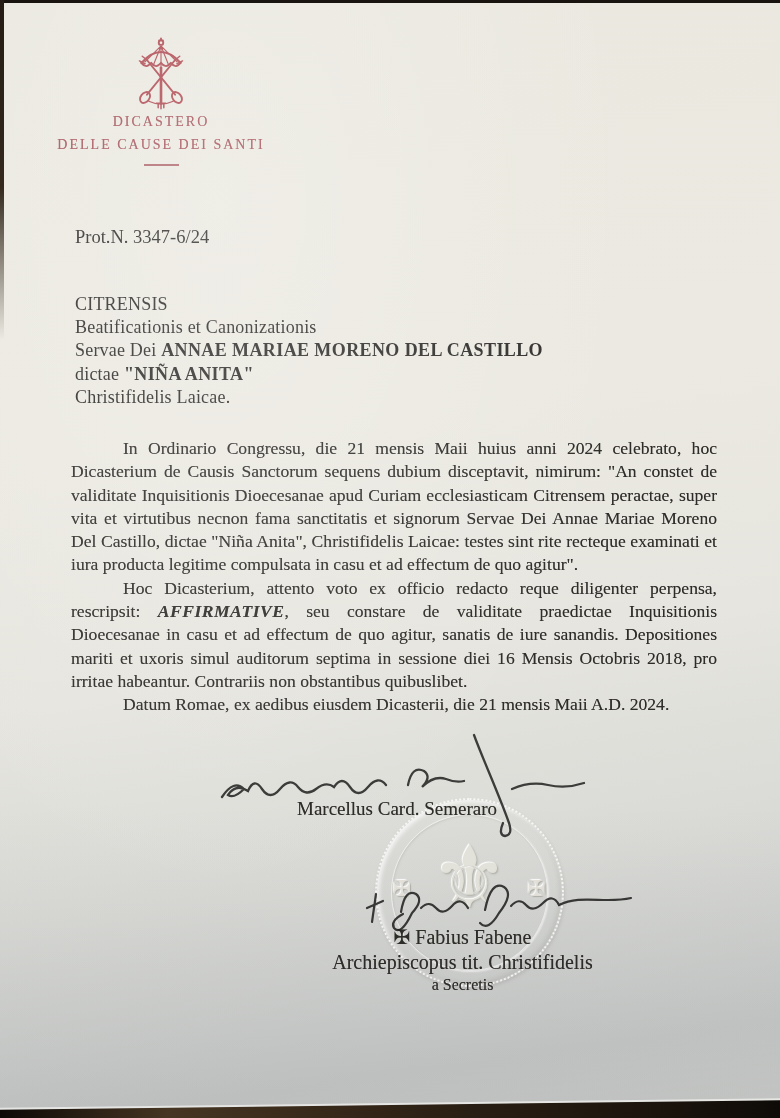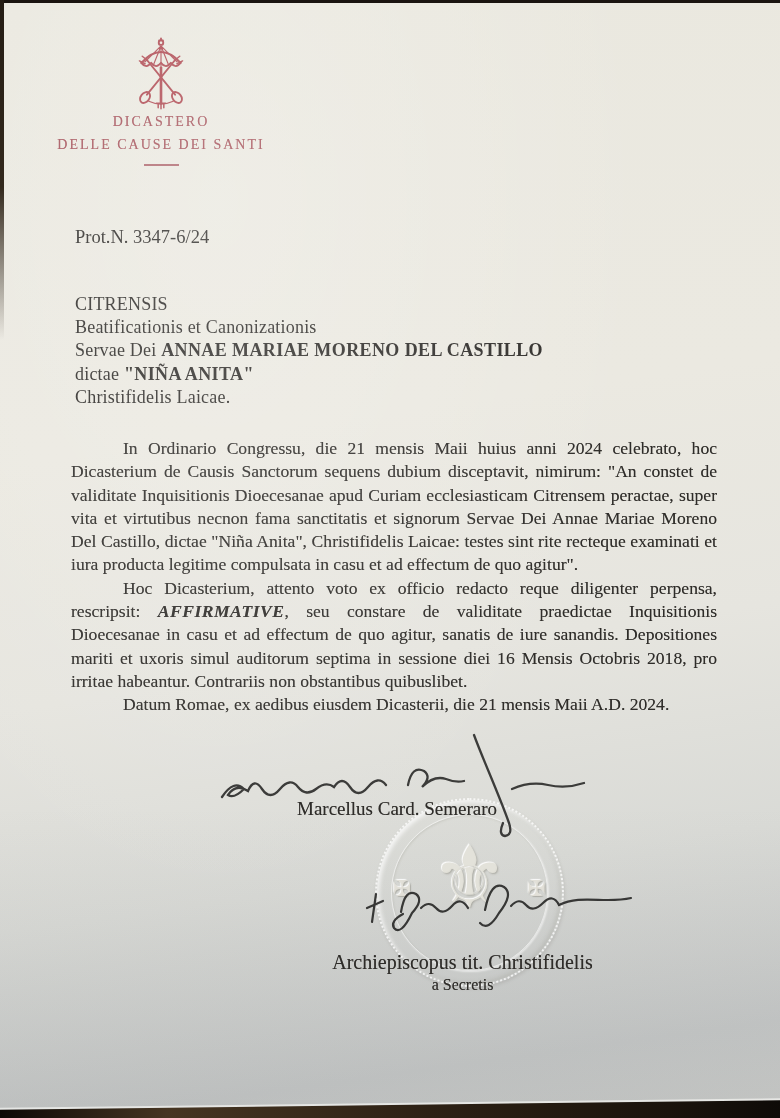--- a/index.html
+++ b/index.html
@@ -131,20 +131,21 @@
   <div class="sig1-name">Marcellus Card. Semeraro</div>
 
   <svg class="sigsvg sig2-script" width="286" height="76" viewBox="0 0 286 76" fill="none" stroke="#1d1d1c" stroke-width="2.2" stroke-linecap="round" opacity="0.85">
     <path d="M14,42 l16,-7 M23,28 l-4,28"></path>
     <path d="M48,46 Q52,22 63,28 Q71,34 59,47 Q48,70 41,62 Q37,55 50,48"></path>
     <path d="M68,42 Q76,34 83,42 T99,40 T115,42"></path>
     <path d="M132,44 Q138,14 151,21 Q161,28 146,47 Q135,66 127,57"></path>
     <path d="M158,40 Q166,31 173,39 T190,37 T206,39"></path>
     <path d="M206,39 C228,28 252,38 278,32"></path>
   </svg>
+  <div class="sig2-name">✠ Fabius Fabene</div>
   <div class="sig2-title1">Archiepiscopus tit. Christifidelis</div>
   <div class="sig2-title2">a Secretis</div>
 
   <div class="sheen"></div>
   <div class="edge-top"></div>
   <div class="edge-left"></div>
   <div class="edge-bottom-light"></div>
   <div class="edge-bottom"></div>
 </div>
 

